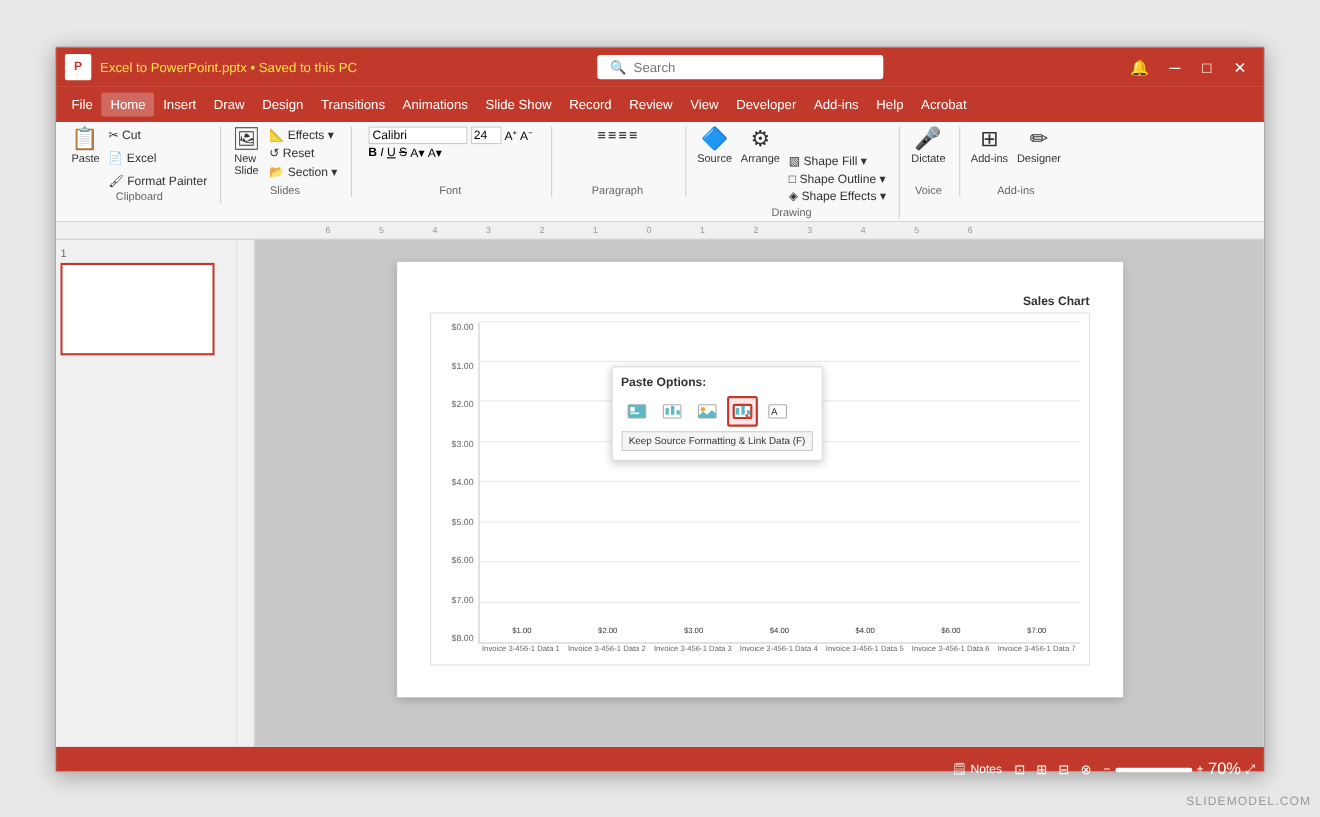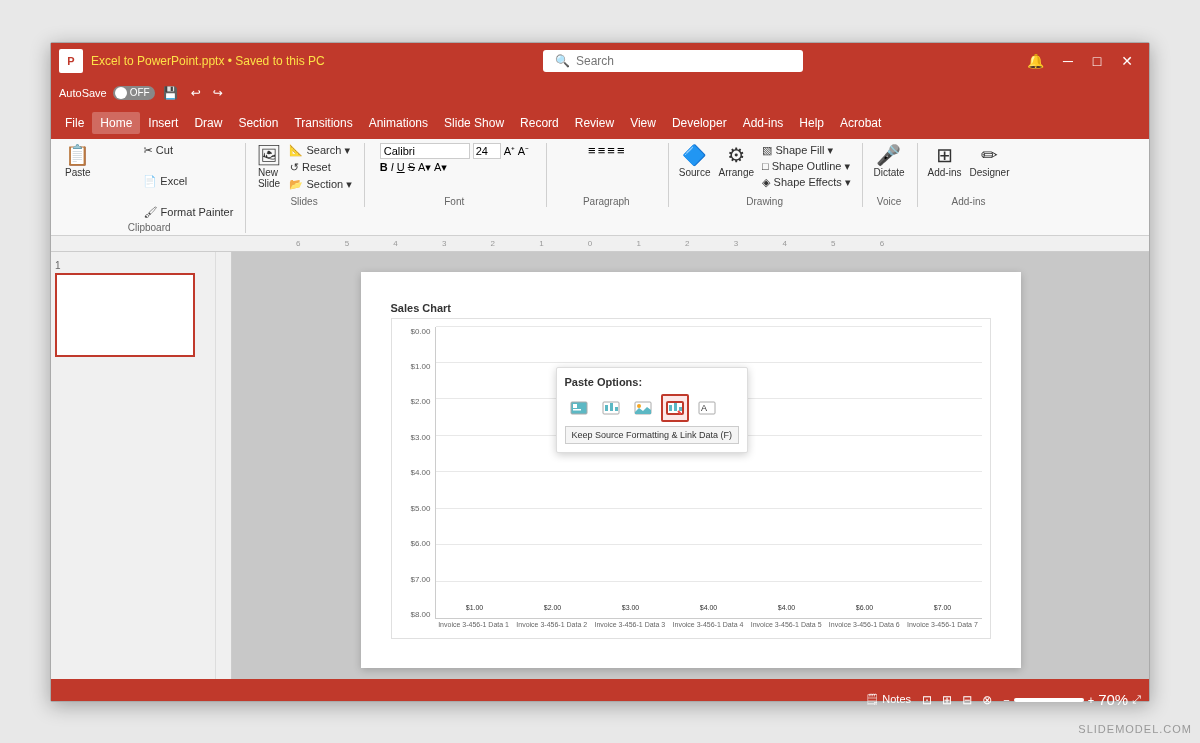--- a/index.html
+++ b/index.html
@@ -68,21 +68,21 @@
     .ruler-v { width: 16px; background: #f0f0f0; border-right: 1px solid #ccc; flex-shrink: 0; }
     
     
     .canvas-area { flex: 1; background: #c8c8c8; overflow: auto; display: flex; align-items: flex-start; justify-content: center; padding: 20px; position: relative; }
     
     
     .slide-canvas { width: 660px; height: 396px; background: #fff; box-shadow: 0 2px 8px rgba(0,0,0,0.2); position: relative; flex-shrink: 0; }
     
     
     .chart-wrapper { position: absolute; top: 30px; left: 30px; right: 30px; bottom: 25px; }
-    .chart-title { text-align: left; font-size: 11px; font-weight: 600; color: #333; margin-bottom: 4px; }
+    .chart-title { text-align: right; font-size: 11px; font-weight: 600; color: #333; margin-bottom: 4px; }
     .chart-area { border: 1px solid #e0e0e0; background: #fff; padding: 8px; position: relative; height: calc(100% - 20px); }
     
     
     .bar-chart { display: flex; height: 100%; flex-direction: column; }
     .chart-grid { flex: 1; display: flex; position: relative; }
     .y-axis { display: flex; flex-direction: column-reverse; justify-content: space-between; width: 35px; font-size: 8px; color: #666; padding-right: 4px; text-align: right; }
     .bars-area { flex: 1; display: flex; align-items: flex-end; position: relative; border-left: 1px solid #ccc; border-bottom: 1px solid #ccc; }
     .bar-group { flex: 1; display: flex; justify-content: center; align-items: flex-end; position: relative; }
     .bar { width: 28px; background: #5CB8C4; position: relative; }
     .bar-label-top { position: absolute; top: -14px; left: 50%; transform: translateX(-50%); font-size: 7px; color: #333; white-space: nowrap; }
@@ -133,37 +133,27 @@
       </div>
     </div>
     <div class="titlebar-right">
       <span class="notif-icon">🔔</span>
       <button class="title-btn">─</button>
       <button class="title-btn">□</button>
       <button class="title-btn close">✕</button>
     </div>
   </div>
 
-  <div class="quickaccess">
-    <span class="autosave-label">AutoSave</span>
-    <div class="toggle-off">
-      <span class="toggle-knob"></span>
-      <span class="toggle-text">OFF</span>
-    </div>
-    <span class="qa-item">💾</span>
-    <span class="qa-item">↩</span>
-    <span class="qa-item">↪</span>
-  </div>
 
   <div class="menubar">
     <div class="menu-item">File</div>
     <div class="menu-item active">Home</div>
     <div class="menu-item">Insert</div>
     <div class="menu-item">Draw</div>
-    <div class="menu-item">Section</div>
+    <div class="menu-item">Design</div>
     <div class="menu-item">Transitions</div>
     <div class="menu-item">Animations</div>
     <div class="menu-item">Slide Show</div>
     <div class="menu-item">Record</div>
     <div class="menu-item">Review</div>
     <div class="menu-item">View</div>
     <div class="menu-item">Developer</div>
     <div class="menu-item">Add-ins</div>
     <div class="menu-item">Help</div>
     <div class="menu-item">Acrobat</div>
@@ -171,37 +161,37 @@
 
   <div class="ribbon">
     <div class="ribbon-row">
 
       <div class="ribbon-group">
         <div class="ribbon-group-content">
           <div class="ribbon-btn">
             <span class="ribbon-btn-icon">📋</span>
             <span class="ribbon-btn-label">Paste</span>
           </div>
-          <div style="display:flex;flex-direction:column;justify-content:center;gap:16px;margin-left:45px;">
+          <div style="display:flex;flex-direction:column;justify-content:center;gap:6px;">
             <div class="ribbon-small-btn">✂ Cut</div>
             <div class="ribbon-small-btn">📄 Excel</div>
             <div class="ribbon-small-btn">🖌 Format Painter</div>
           </div>
         </div>
         <div class="ribbon-group-label">Clipboard</div>
       </div>
 
       <div class="ribbon-group">
         <div class="ribbon-group-content">
           <div class="ribbon-btn">
             <span class="ribbon-btn-icon">🖼</span>
             <span class="ribbon-btn-label">New<br>Slide</span>
           </div>
           <div style="display:flex;flex-direction:column;justify-content:center;gap:2px;">
-            <div class="ribbon-small-btn">📐 Search ▾</div>
+            <div class="ribbon-small-btn">📐 Effects ▾</div>
             <div class="ribbon-small-btn">↺ Reset</div>
             <div class="ribbon-small-btn">📂 Section ▾</div>
           </div>
         </div>
         <div class="ribbon-group-label">Slides</div>
       </div>
 
       <div class="ribbon-group" style="min-width:180px;">
         <div class="ribbon-group-content" style="flex-direction:column;">
           <div style="display:flex;gap:3px;align-items:center;margin-bottom:2px;">
@@ -237,21 +227,21 @@
       <div class="ribbon-group">
         <div class="ribbon-group-content">
           <div class="ribbon-btn">
             <span class="ribbon-btn-icon">🔷</span>
             <span class="ribbon-btn-label">Source</span>
           </div>
           <div class="ribbon-btn">
             <span class="ribbon-btn-icon">⚙</span>
             <span class="ribbon-btn-label">Arrange</span>
           </div>
-          <div style="display:flex;flex-direction:column;justify-content:flex-end;gap:1px;">
+          <div style="display:flex;flex-direction:column;justify-content:flex-end;gap:1px;margin-top:24px;">
             <div class="ribbon-small-btn">▧ Shape Fill ▾</div>
             <div class="ribbon-small-btn">□ Shape Outline ▾</div>
             <div class="ribbon-small-btn">◈ Shape Effects ▾</div>
           </div>
         </div>
         <div class="ribbon-group-label">Drawing</div>
       </div>
 
 
       <div class="ribbon-group">

